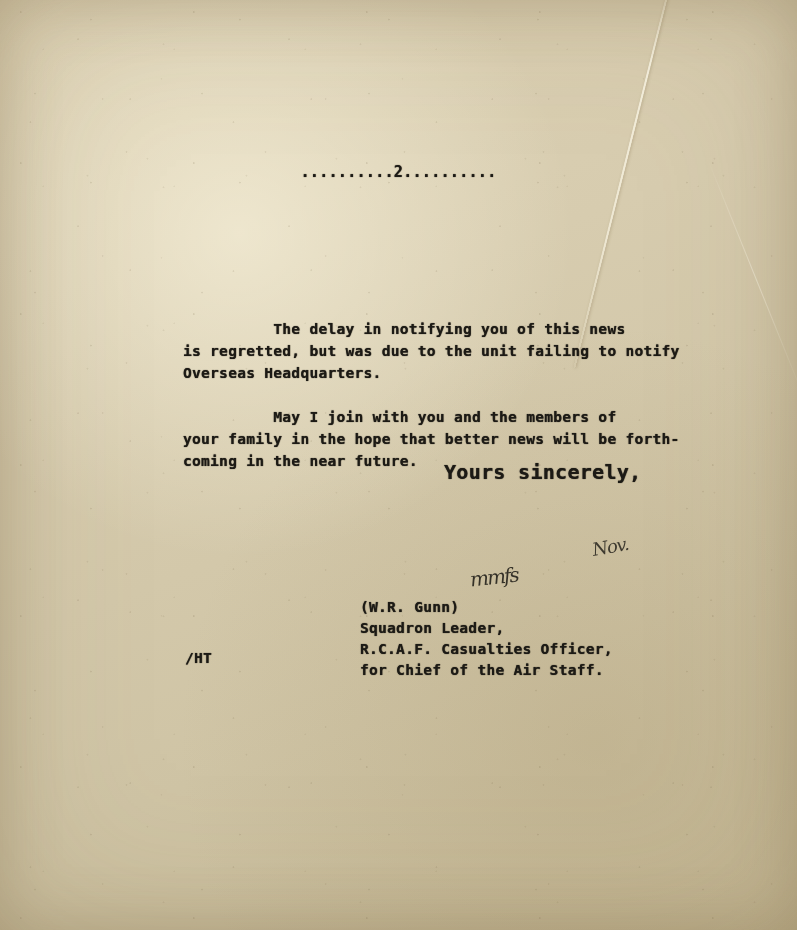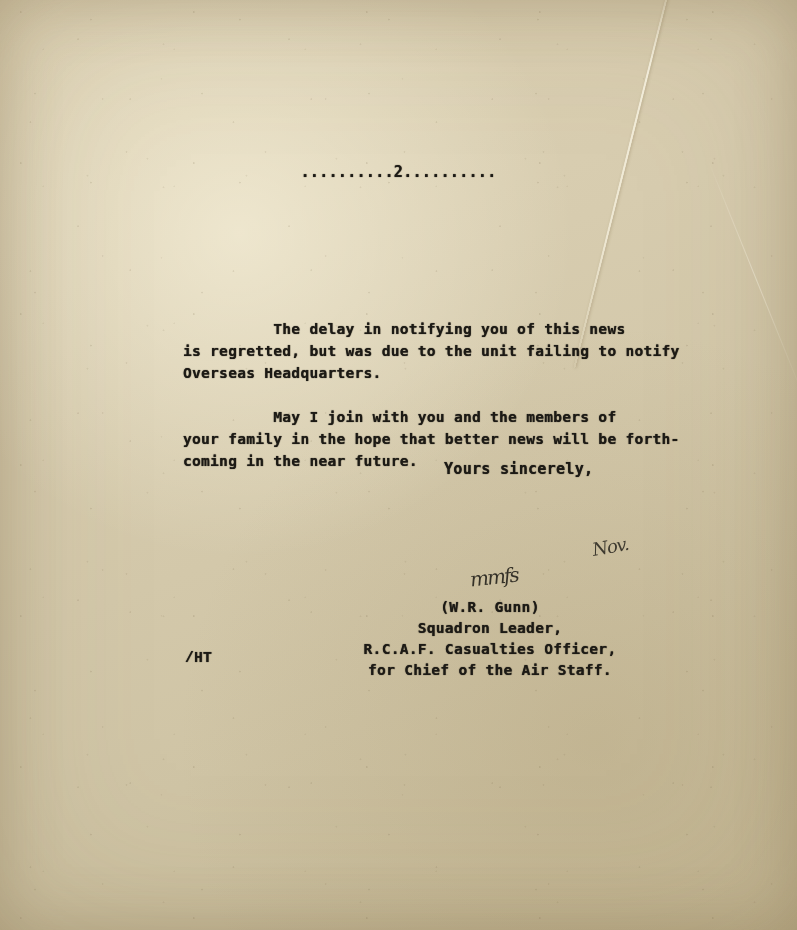--- a/index.html
+++ b/index.html
@@ -107,40 +107,39 @@
     top: 318px;
     left: 183px;
     font-size: 14.5px;
     line-height: 22px;
     font-weight: bold;
   }
 
   #closing {
     top: 460px;
     left: 444px;
-    font-size: 15px;
+    font-size: 20px;
     font-weight: bold;
   }
 
   #sig-block {
     top: 597px;
     left: 360px;
     font-size: 14.5px;
     line-height: 21px;
     font-weight: bold;
-    text-align: center;
+    text-align: left;
     width: 260px;
   }
 
   #initials {
     top: 650px;
     left: 185px;
     font-size: 14.5px;
     font-weight: bold;
-    font-family: Liberation Mono, monospace;
   }
 
   .sig-ink {
     position: absolute;
     font-family: "DejaVu Serif", serif;
     color: #1b1914;
     pointer-events: none;
   }
 
   #signature-main {

